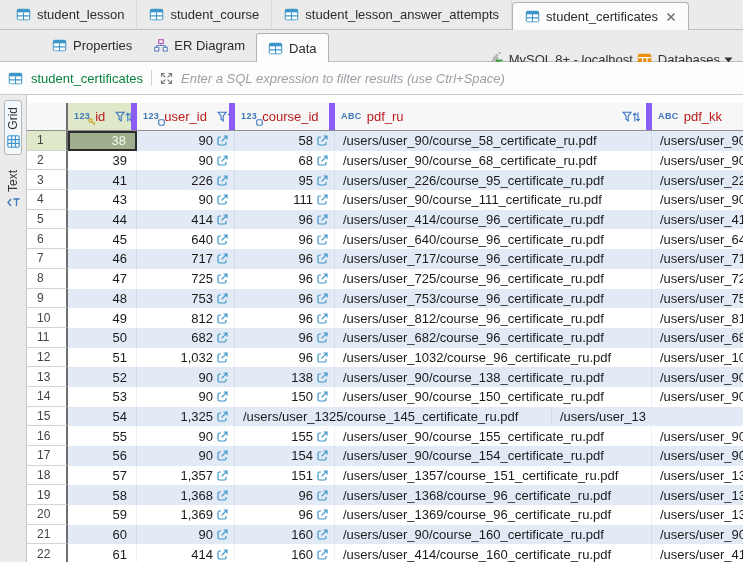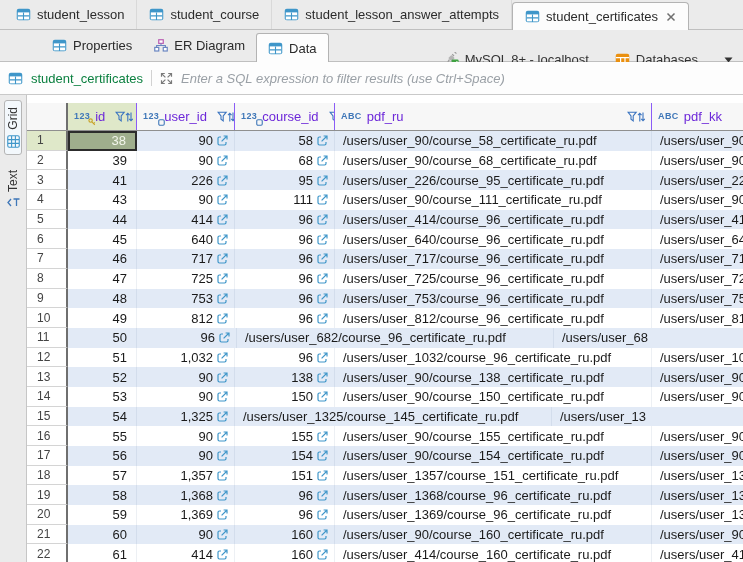--- a/index.html
+++ b/index.html
@@ -14,43 +14,43 @@
   .etab { display: flex; align-items: center; gap: 6px; padding: 0 12px; border-right: 1px solid #d9d9d9; cursor: default; white-space: nowrap; }
   .etab.active { background: #fcfcfc; border: 1px solid #b3b3b3; border-bottom: none; border-radius: 4px 4px 0 0; margin-top: 2px; margin-bottom: -1px; z-index: 2; }
   .etab .tab-close { display: flex; margin-left: 2px; }
   .tab-label { color: #2b2b2b; }
 
   
   #view-bar { height: 32px; justify-content: space-between; }
   #view-tabs { display: flex; padding-left: 4px; }
   .vtab2 { display: flex; align-items: center; gap: 6px; padding: 0 11px; white-space: nowrap; }
   .vtab2.active { background: #fdfdfd; border: 1px solid #b3b3b3; border-bottom: none; border-radius: 3px 3px 0 0; margin-top: 3px; margin-bottom: -1px; z-index: 2; }
-  #bar-right { display: flex; align-items: center; gap: 26px; padding-right: 10px; margin-top: 28px; }
+  #bar-right { display: flex; align-items: center; gap: 4px; padding-right: 10px; margin-top: 28px; }
   .bar-item { display: flex; align-items: center; gap: 6px; color: #333; }
 
   
   #filter-bar { height: 33px; background: #fdfdfd; border-bottom: 1px solid #c9c9c9; display: flex; align-items: center; padding: 0 8px; gap: 8px; flex: 0 0 auto; }
   .tname { color: #0c8040; }
   .sep-v { width: 1px; height: 16px; background: #d2d2d2; }
   #filter-input { flex: 1; border: none; outline: none; background: transparent; font-size: 13px; font-family: inherit; color: #be185d; }
   #filter-input::placeholder { font-style: italic; color: #9aa0a6; }
 
   
   #main { flex: 1 1 auto; display: flex; overflow: hidden; }
   #side-rail { width: 27px; background: #ebebeb; border-right: 1px solid #c6c6c6; display: flex; flex-direction: column; align-items: center; padding-top: 5px; gap: 8px; flex: 0 0 auto; }
   .srail-tab { display: flex; flex-direction: column; align-items: center; gap: 5px; padding: 6px 1px; border: 1px solid transparent; border-radius: 3px; }
   .srail-tab.active { background: #f3f8fc; border-color: #b5b5b5; }
   .vlabel { writing-mode: vertical-rl; transform: rotate(180deg); font-size: 12px; color: #333; }
 
   #grid { flex: 1 1 auto; padding-top: 8px; overflow: hidden; background: #fff; }
   #grid-header { display: flex; height: 28px; border-bottom: 1px solid #8f8f8f; background: #f7f7f7; }
-  .th { display: flex; align-items: center; gap: 5px; padding: 0 6px; border-right: 1px solid #8b5cf6; flex: 0 0 auto; overflow: hidden; white-space: nowrap; }
+  .th { display: flex; align-items: center; gap: 5px; padding: 0 6px; border-right: 6px solid #8b5cf6; flex: 0 0 auto; overflow: hidden; white-space: nowrap; }
   .th .spacer { flex: 1; }
   .corner { width: 41px; border-right: 2px solid #6f6f6f; padding: 0; }
-  .colname { color: #6d28d9; }
+  .colname { color: #b91c1c; }
   .coltype { color: #3f77b8; font-size: 9px; font-weight: bold; letter-spacing: .4px; position: relative; line-height: 1; }
   .badge { position: absolute; right: -6px; bottom: -5px; line-height: 0; }
 
   .row { display: flex; height: 19.7px; flex: 0 0 auto; }
   .cell { flex: 0 0 auto; display: flex; align-items: center; overflow: hidden; white-space: nowrap; }
   .c-gutter { width: 41px; padding-left: 10px; border-right: 2px solid #6f6f6f; border-bottom: 1px solid #d4d4d4; color: #444; font-size: 12px; background: #fff; }
   .w0,.c0 { width: 69px; }
   .w1,.c1 { width: 98px; }
   .w2,.c2 { width: 100px; }
   .w3,.c3 { width: 317px; }
@@ -625,20 +625,29 @@
               <span class="val">/users/user_81</span>
             </div>
   </div>
           <div class="row">
     <div class="cell c-gutter">
               <span class="val">11</span>
             </div>
     <div class="cell dc c0">
               <span class="val">50</span>
             </div>
+    <div class="cell dc c1">
+              <span class="val">682</span>
+              <span class="lnk">
+                <svg width="11" height="11" viewBox="0 0 11 11" fill="none" stroke="#3f96c9" stroke-width="1.2">
+                  <path d="M4 2H2.4C1.6 2 1 2.6 1 3.4v5.2C1 9.4 1.6 10 2.4 10h5.2C8.4 10 9 9.4 9 8.6V7"></path>
+                  <path d="M4.6 6.4L10 1M6.6 1H10v3.4"></path>
+                </svg>
+              </span>
+            </div>
     <div class="cell dc c2">
               <span class="val">96</span>
               <span class="lnk">
                 <svg width="11" height="11" viewBox="0 0 11 11" fill="none" stroke="#3f96c9" stroke-width="1.2">
                   <path d="M4 2H2.4C1.6 2 1 2.6 1 3.4v5.2C1 9.4 1.6 10 2.4 10h5.2C8.4 10 9 9.4 9 8.6V7"></path>
                   <path d="M4.6 6.4L10 1M6.6 1H10v3.4"></path>
                 </svg>
               </span>
             </div>
     <div class="cell dc c3">

